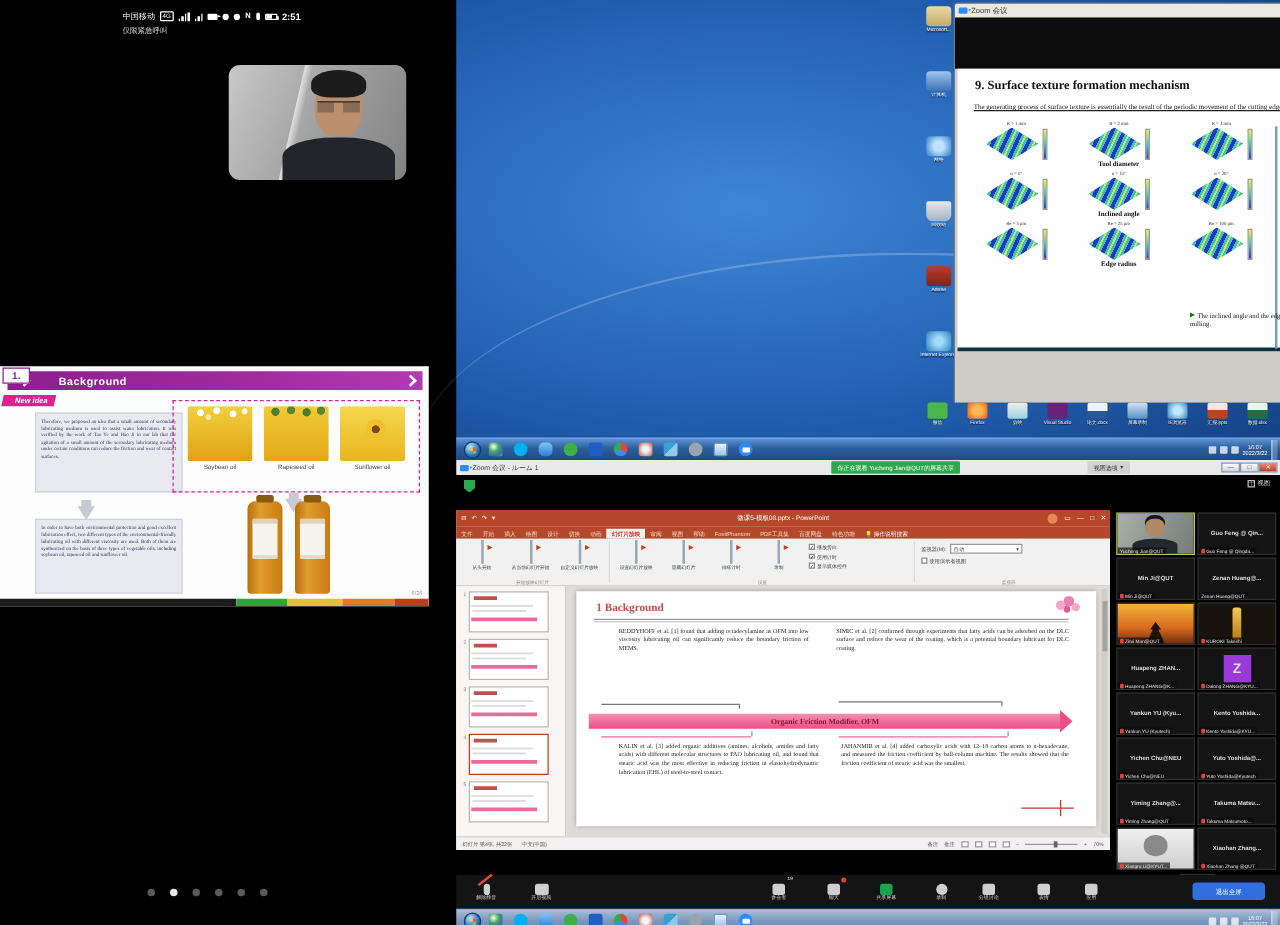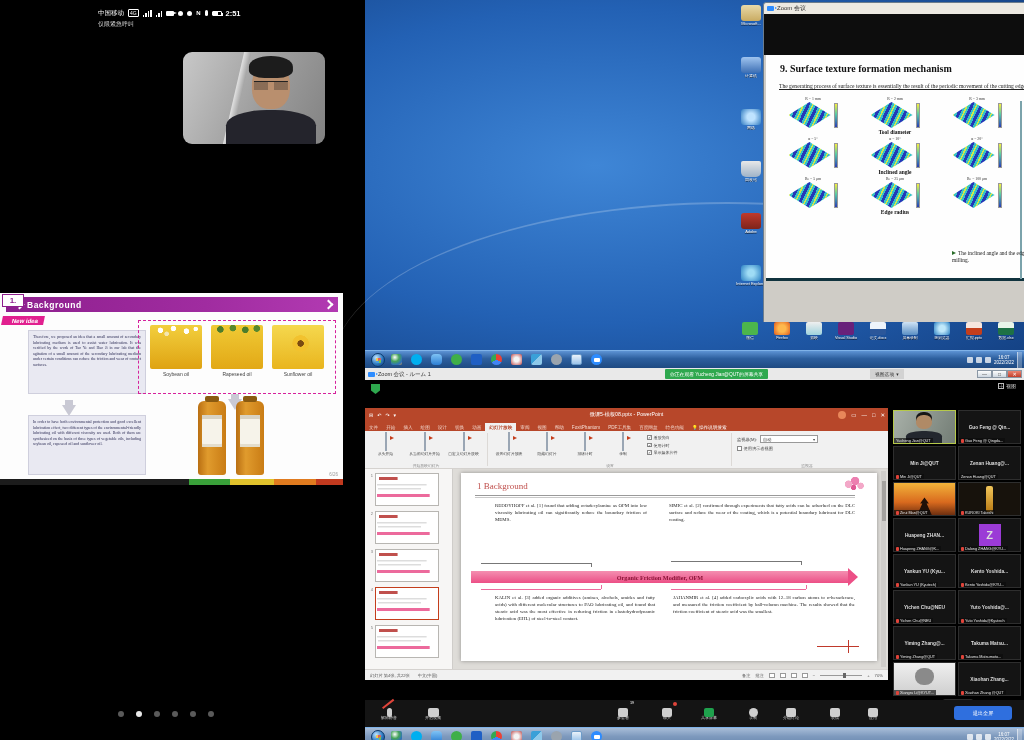--- a/index.html
+++ b/index.html
@@ -35,21 +35,21 @@
   .pbody{position:absolute;bottom:0;left:0;width:100%;height:40%;background:#24242c;border-radius:45% 45% 0 0}
   #pdots{position:absolute;left:118px;top:711px;display:flex;gap:12px}
   .cdot{width:6px;height:6px;border-radius:50%;background:#5a5a5a}
   .cdot.on{background:#e8e8e8}
 
   
   #lslide{position:absolute;left:0;top:293px;width:343px;height:192px;background:#fdfdfd;overflow:hidden}
   #lhdr{position:absolute;left:6px;top:4px;width:332px;height:15px;background:linear-gradient(90deg,#8e1f8e,#a02ca0 60%,#b23ab2);display:flex;align-items:center}
   #lnum{position:absolute;left:2px;top:1px;width:22px;height:13px;background:#fff;border:1px solid #8e1f8e;color:#8e1f8e;font-weight:bold;font-size:8px;display:flex;align-items:center;justify-content:center}
   .chev{width:7px;height:7px;border-top:2px solid #fff;border-right:2px solid #fff;transform:rotate(45deg);margin-left:10px}
-  #ltitle{color:#fff;font-size:8.5px;font-weight:bold;margin-left:4px;letter-spacing:.5px}
+  #ltitle{color:#fff;font-size:8.5px;font-weight:bold;margin-left:24px;letter-spacing:.5px}
   #lhdr .endchev{position:absolute;right:6px}
   #lnew{position:absolute;left:2px;top:23px;background:#e1208f;color:#fff;font-size:6px;font-weight:bold;padding:1.5px 6px 1.5px 10px;transform:skewX(-12deg)}
   .ltb{position:absolute;background:#e9e9f2;border:0.5px solid #cfcfdd;color:#2c2c55;
        font-family:"Liberation Serif",serif;font-size:4px;line-height:1.4;text-align:justify;padding:3px 4px}
   #ltb1{left:28px;top:37px;width:118px;height:64px}
   #ltb2{left:28px;top:122px;width:118px;height:60px}
   #ldash{position:absolute;left:138px;top:27px;width:198px;height:74px;border:1.5px dashed #d6219c;display:flex;gap:5px;justify-content:center;align-items:flex-start;padding-top:4px}
   .oil{width:56px;text-align:center}
   .oimg{width:52px;height:44px;margin:0 auto;border-radius:2px;background:linear-gradient(#f0d04a,#e0a91d)}
   .oimg.soy{background:radial-gradient(circle at 20% 12%,#fff 2.5px,transparent 3px),radial-gradient(circle at 45% 8%,#fff 2.5px,transparent 3px),radial-gradient(circle at 70% 14%,#fff 2.5px,transparent 3px),radial-gradient(circle at 88% 9%,#fff 2px,transparent 2.5px),radial-gradient(circle at 32% 20%,#f3e6b0 2px,transparent 2.6px),linear-gradient(#f2cf3e,#dfa312)}
@@ -177,21 +177,21 @@
   #thumbs{position:absolute;left:0;top:0;width:88px;height:100%;background:#f7f6f5;border-right:1px solid #cfcdca;padding:4px 2px}
   .thumb{display:flex;gap:2px;margin-bottom:5px;align-items:flex-start}
   .tnum{font-size:4px;color:#777;width:6px;text-align:right}
   .tbox{width:64px;height:33px;background:#fff;border:0.5px solid #b8b6b2;position:relative;
         background-image:linear-gradient(#c0504d,#c0504d),linear-gradient(#ddd,#ddd),linear-gradient(#ddd,#ddd),linear-gradient(#ec6a9c,#ec6a9c);
         background-repeat:no-repeat;background-size:30% 3px,80% 1.5px,70% 1.5px,85% 3px;background-position:8% 12%,10% 35%,10% 48%,8% 70%}
   .thumb.sel .tbox{border:1.5px solid #c43e1c}
   #mainslide{position:absolute;left:96px;top:4px;width:416px;height:188px;background:#fff;box-shadow:0 0 4px rgba(0,0,0,.35)}
   #vscroll{position:absolute;right:2px;top:2px;width:5px;height:196px;background:#cfcdca}
   #vscroll::before{content:"";position:absolute;left:0.5px;top:10px;width:4px;height:40px;background:#a5a3a0}
-  #msH{position:absolute;left:16px;top:8px;font-family:"Liberation Serif",serif;font-weight:normal;font-size:9px;color:#c0504d}
+  #msH{position:absolute;left:16px;top:8px;font-family:"Liberation Serif",serif;font-weight:bold;font-size:9px;color:#c0504d}
   #msRule{position:absolute;left:14px;top:22px;width:380px;height:2.5px;border-top:1px solid #9a9a9a;border-bottom:0.5px solid #c9c9c9}
   #blossom2{position:absolute;right:12px;top:4px;width:22px;height:16px;
     background:radial-gradient(circle at 25% 45%,#f3a8c8 3.5px,transparent 4px),radial-gradient(circle at 55% 25%,#ec7fb0 4px,transparent 4.5px),radial-gradient(circle at 80% 55%,#f3a8c8 3px,transparent 3.5px),radial-gradient(circle at 48% 65%,#e05a96 2.5px,transparent 3px)}
   .mpara{position:absolute;font-family:"Liberation Serif",serif;font-size:4.9px;line-height:1.4;color:#1c1c1c;text-align:justify}
   #mbanner{position:absolute;left:10px;top:98px;width:378px;height:12px;background:linear-gradient(#f48fb1,#ec4f86);display:flex;align-items:center;justify-content:center}
   #mbanner::after{content:"";position:absolute;right:-9px;top:-3px;border-left:10px solid #ec4f86;border-top:9px solid transparent;border-bottom:9px solid transparent}
   #mbanner span{font-size:6.2px;font-weight:bold;color:#8b1538;font-family:"Liberation Serif",serif}
   .hookline{position:absolute;height:1px;background:#777}
   .hookline::after{content:"";position:absolute;right:-1px;top:0;width:1px;height:4px;background:#777}
   .hookpink{position:absolute;height:1px;background:#ec6a9c}

